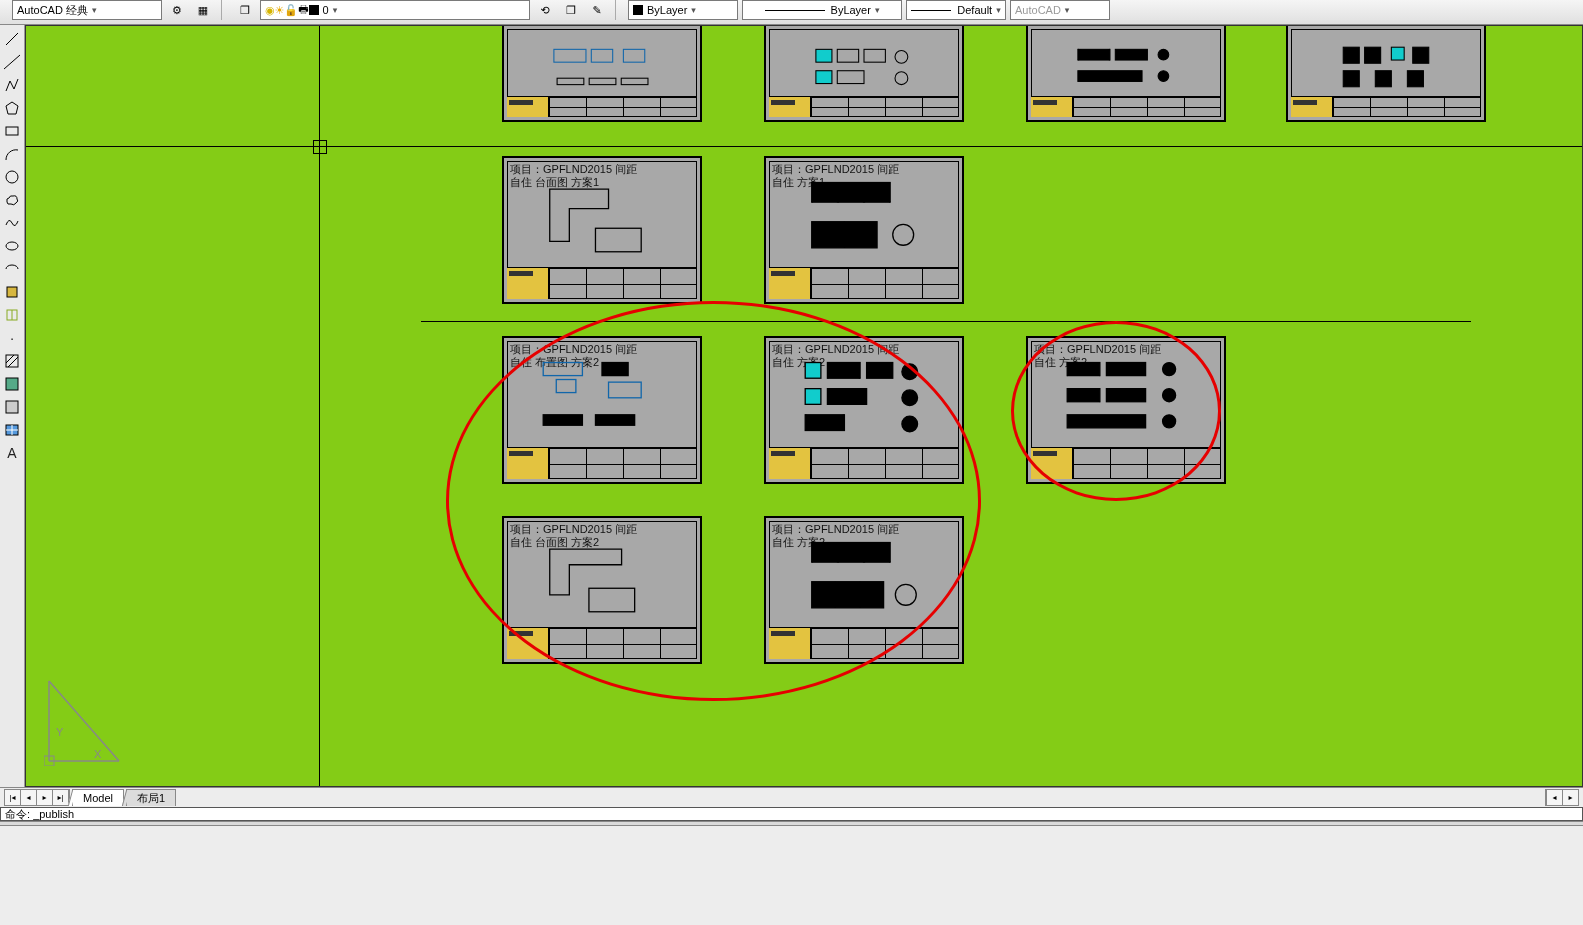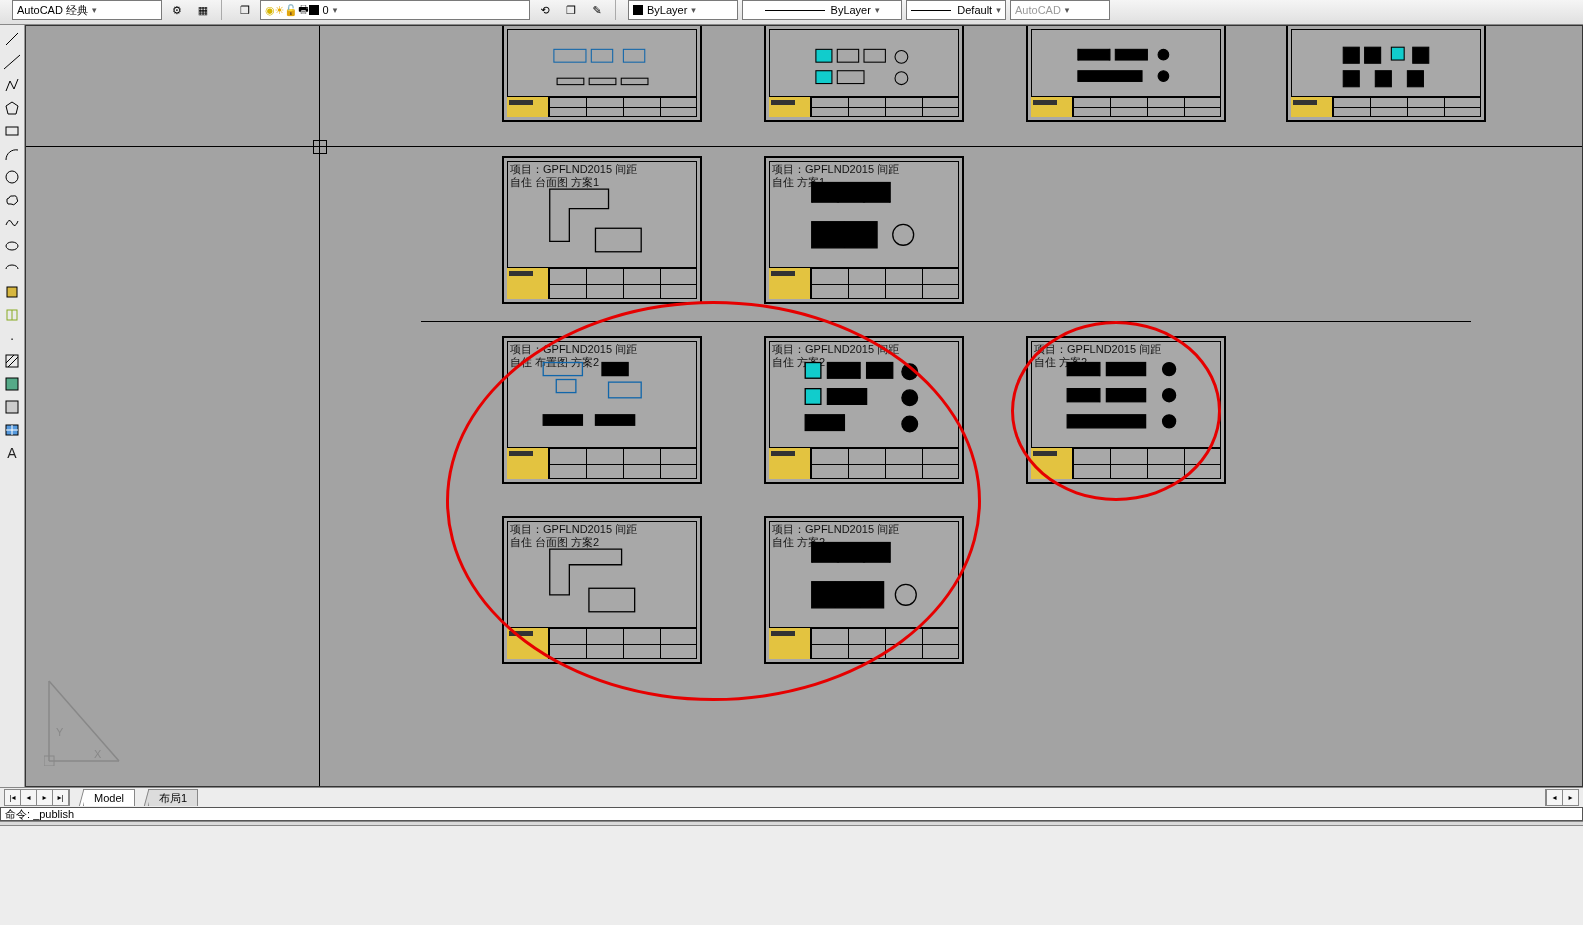--- a/index.html
+++ b/index.html
@@ -22,21 +22,21 @@
 .bulb { color: #d6b500; }
 .sun { color: #e6a800; }
 .lock { color: #3a7bd5; }
 
 
 .left-palette { position: absolute; top: 25px; left: 0; width: 25px; bottom: 138px; background: #eaeaea; border-right: 1px solid #999; display: flex; flex-direction: column; padding-top: 3px; }
 .tool { width: 22px; height: 22px; margin: 0 auto 1px; display: flex; align-items: center; justify-content: center; cursor: pointer; font-size: 14px; color: #222; }
 .tool svg { width: 16px; height: 16px; stroke: #000; fill: none; stroke-width: 1; }
 
 
-.drawing-area { position: absolute; top: 25px; left: 25px; right: 0; bottom: 138px; background: #a3a3a3; border: 1px solid #333; overflow: hidden; }
+.drawing-area { position: absolute; top: 25px; left: 25px; right: 0; bottom: 138px; background: #84cc16; border: 1px solid #333; overflow: hidden; }
 .crosshair-h { position: absolute; top: 0; left: 293px; width: 1px; height: 100%; background: #000; }
 .crosshair-v { position: absolute; top: 120px; left: 0; width: 100%; height: 1px; background: #000; }
 .crosshair-box { position: absolute; top: 114px; left: 287px; width: 14px; height: 14px; border: 1px solid #000; background: transparent; }
 
 
 .ucs { position: absolute; left: 18px; bottom: 18px; }
 .ucs svg { width: 80px; height: 90px; }
 
 
 .sheet { position: absolute; border: 2px solid #000; background: #a8a8a8; }
@@ -50,21 +50,21 @@
 .sheet .content { position: absolute; top: 18px; left: 6px; right: 6px; bottom: 24%; }
 .sheet .content svg { width: 100%; height: 100%; }
 
 
 .anno { position: absolute; border: 3px solid #e60000; border-radius: 50%; pointer-events: none; }
 .sep-line { position: absolute; height: 1px; background: #000; }
 
 .tabs-bar { position: absolute; left: 0; right: 0; bottom: 118px; height: 20px; background: #ededed; border-top: 1px solid #888; display: flex; align-items: center; }
 .tabs-nav { display: flex; border: 1px solid #888; margin-left: 4px; background: #f5f5f5; }
 .tabs-nav .nb { width: 16px; height: 15px; border-right: 1px solid #888; display: flex; align-items: center; justify-content: center; font-size: 8px; cursor: pointer; }
-.tab { height: 16px; padding: 8px 10px; background: #dcdcdc; border: 1px solid #888; border-bottom: none; margin-left: 13px; display: flex; align-items: center; cursor: pointer; position: relative; text-align: right; }
+.tab { height: 16px; padding: 8px 10px; background: #dcdcdc; border: 1px solid #888; border-bottom: none; margin-left: 2px; display: flex; align-items: center; cursor: pointer; position: relative; text-align: right; }
 .tab.active { background: #fff; }
 .tab::before { content: ""; position: absolute; left: -3px; top: 0; bottom: 0; width: 3px; background: inherit; transform: skewX(-15deg); border-left: 1px solid #888; }
 .tabs-scroll { margin-left: auto; display: flex; border: 1px solid #888; background: #f5f5f5; margin-right: 4px; }
 .tabs-scroll .nb { width: 16px; height: 15px; border-left: 1px solid #888; display: flex; align-items: center; justify-content: center; font-size: 8px; cursor: pointer; }
 
 .cmd-area { position: absolute; left: 0; right: 0; bottom: 104px; height: 14px; background: #fff; border: 1px solid #555; display: flex; align-items: center; padding: 0 4px; }
 .cmd-resize { position: absolute; left: 0; right: 0; bottom: 99px; height: 5px; background: #dadada; border-top: 1px solid #888; border-bottom: 1px solid #888; cursor: ns-resize; }
 .bottom-pad { position: absolute; left: 0; right: 0; bottom: 0; height: 99px; background: #ededed; }
 
 .ltype-line { display: inline-block; width: 60px; border-top: 1px solid #000; vertical-align: middle; margin-right: 6px; }

